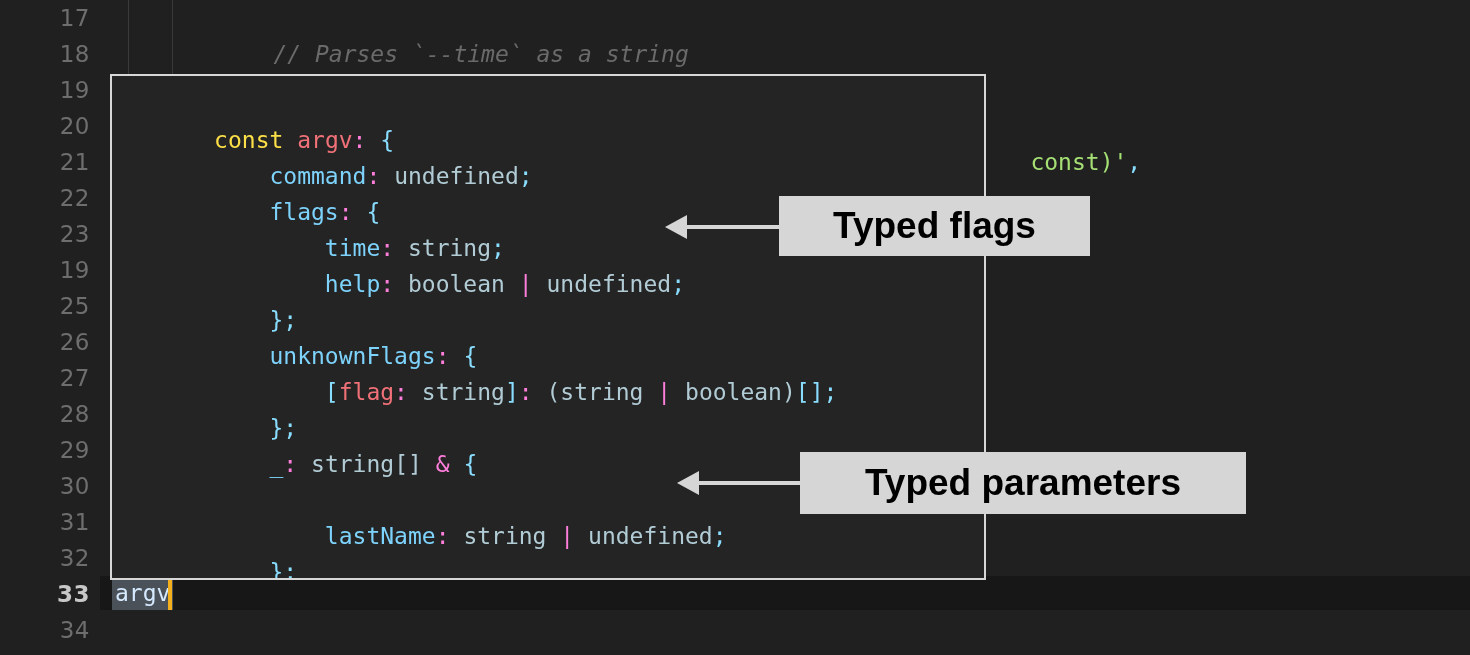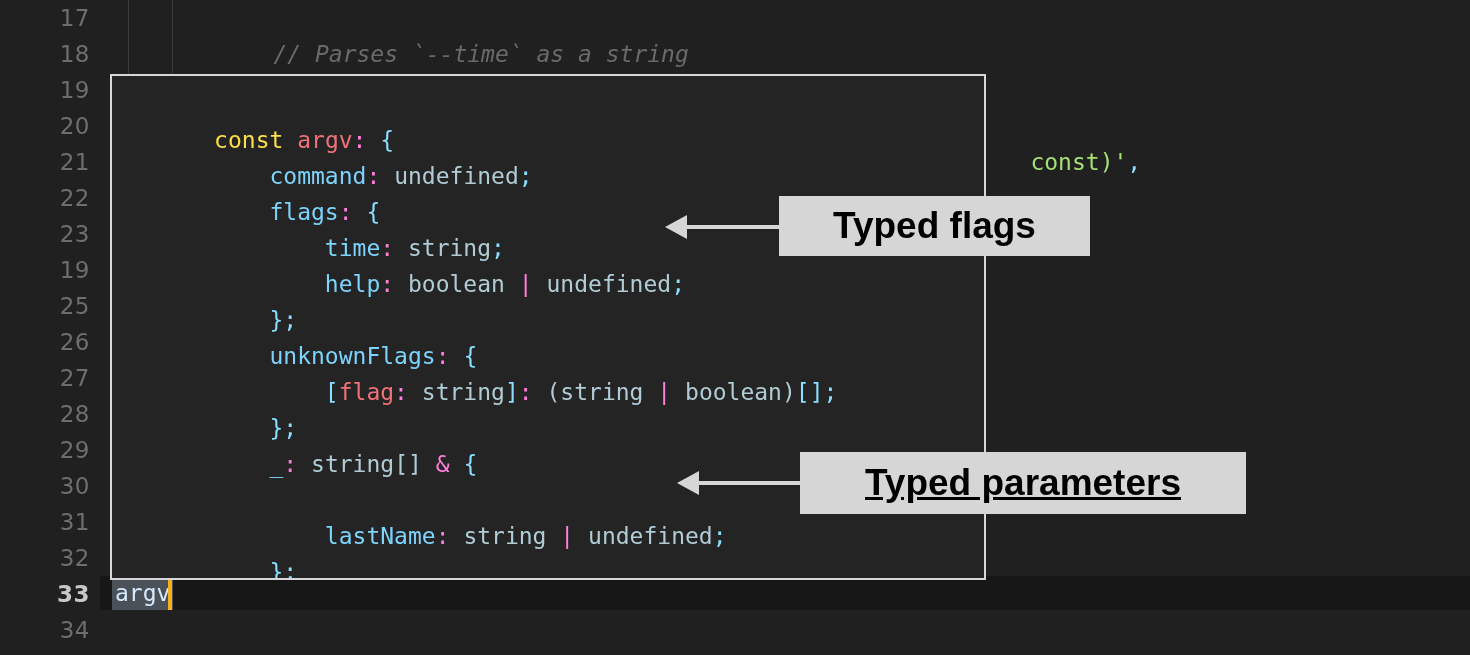--- a/index.html
+++ b/index.html
@@ -284,17 +284,17 @@
     <div class="shaft" style="left:20px; width:95px;"></div>
   </div>
   <div class="callout" style="left:779px; top:196px; width:311px; height:60px; font-size:37px;">
     <span>Typed flags</span>
   </div>
 
   <div class="arrow" style="left:677px; top:471px; width:125px; height:24px;">
     <div class="head"></div>
     <div class="shaft" style="left:20px; width:105px;"></div>
   </div>
-  <div class="callout" style="left:800px; top:452px; width:446px; height:62px; font-size:37px;text-decoration:underline;">
+  <div class="callout" style="left:800px; top:452px; width:446px; height:62px; font-size:37px;">
     <span>Typed parameters</span>
   </div>
 
 </div>
 
 </body></html>

